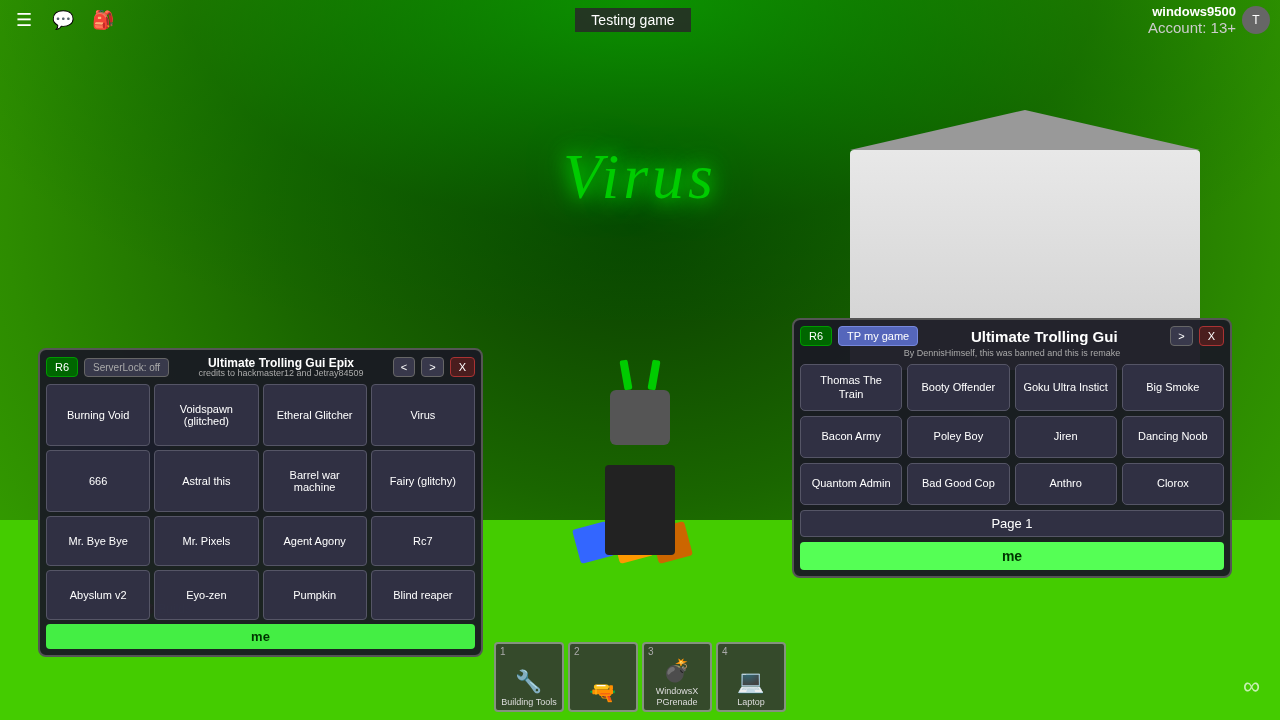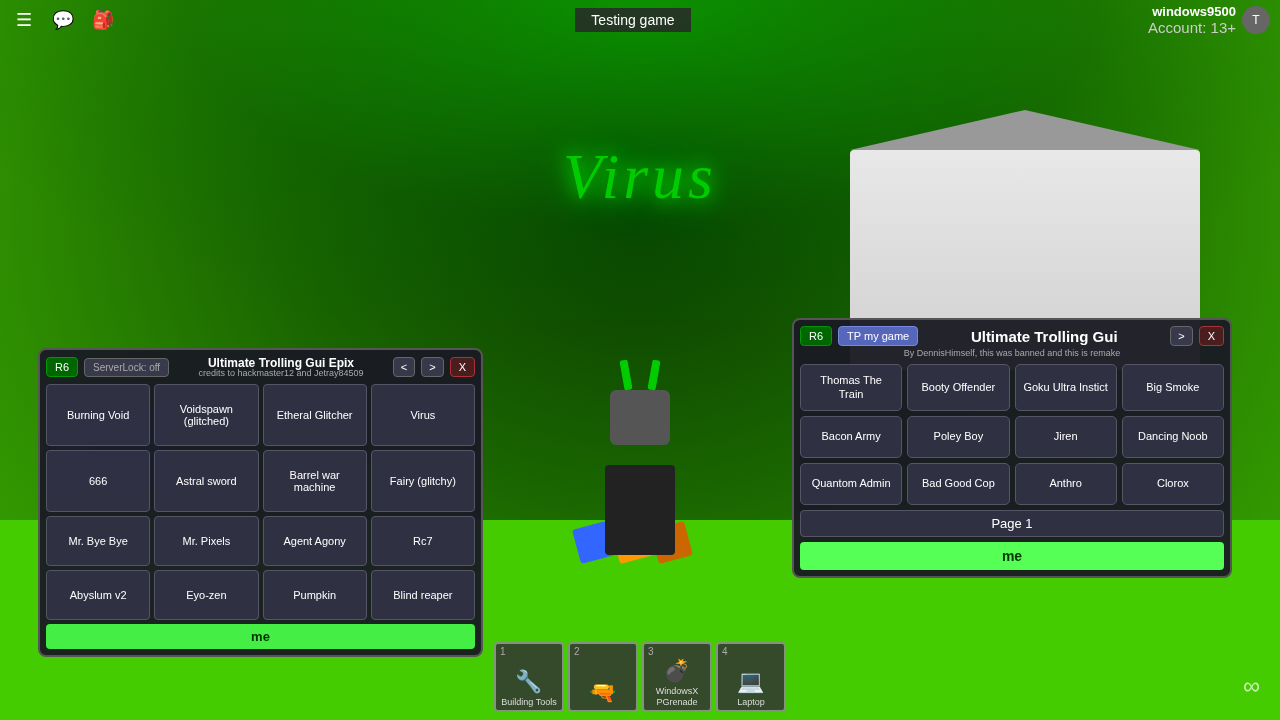--- a/index.html
+++ b/index.html
@@ -540,21 +540,21 @@
     <button class="gui-btn-sm nav">&lt;</button>
     <button class="gui-btn-sm nav">&gt;</button>
     <button class="gui-btn-sm close">X</button>
   </div>
   <div class="gui-grid">
     <button class="gui-item-btn">Burning Void</button>
     <button class="gui-item-btn">Voidspawn (glitched)</button>
     <button class="gui-item-btn">Etheral Glitcher</button>
     <button class="gui-item-btn">Virus</button>
     <button class="gui-item-btn">666</button>
-    <button class="gui-item-btn">Astral sword</button>
+    <button class="gui-item-btn">Astral this</button>
     <button class="gui-item-btn">Barrel war machine</button>
     <button class="gui-item-btn">Fairy (glitchy)</button>
     <button class="gui-item-btn">Mr. Bye Bye</button>
     <button class="gui-item-btn">Mr. Pixels</button>
     <button class="gui-item-btn">Agent Agony</button>
     <button class="gui-item-btn">Rc7</button>
     <button class="gui-item-btn">Abyslum v2</button>
     <button class="gui-item-btn">Eyo-zen</button>
     <button class="gui-item-btn">Pumpkin</button>
     <button class="gui-item-btn">Blind reaper</button>

